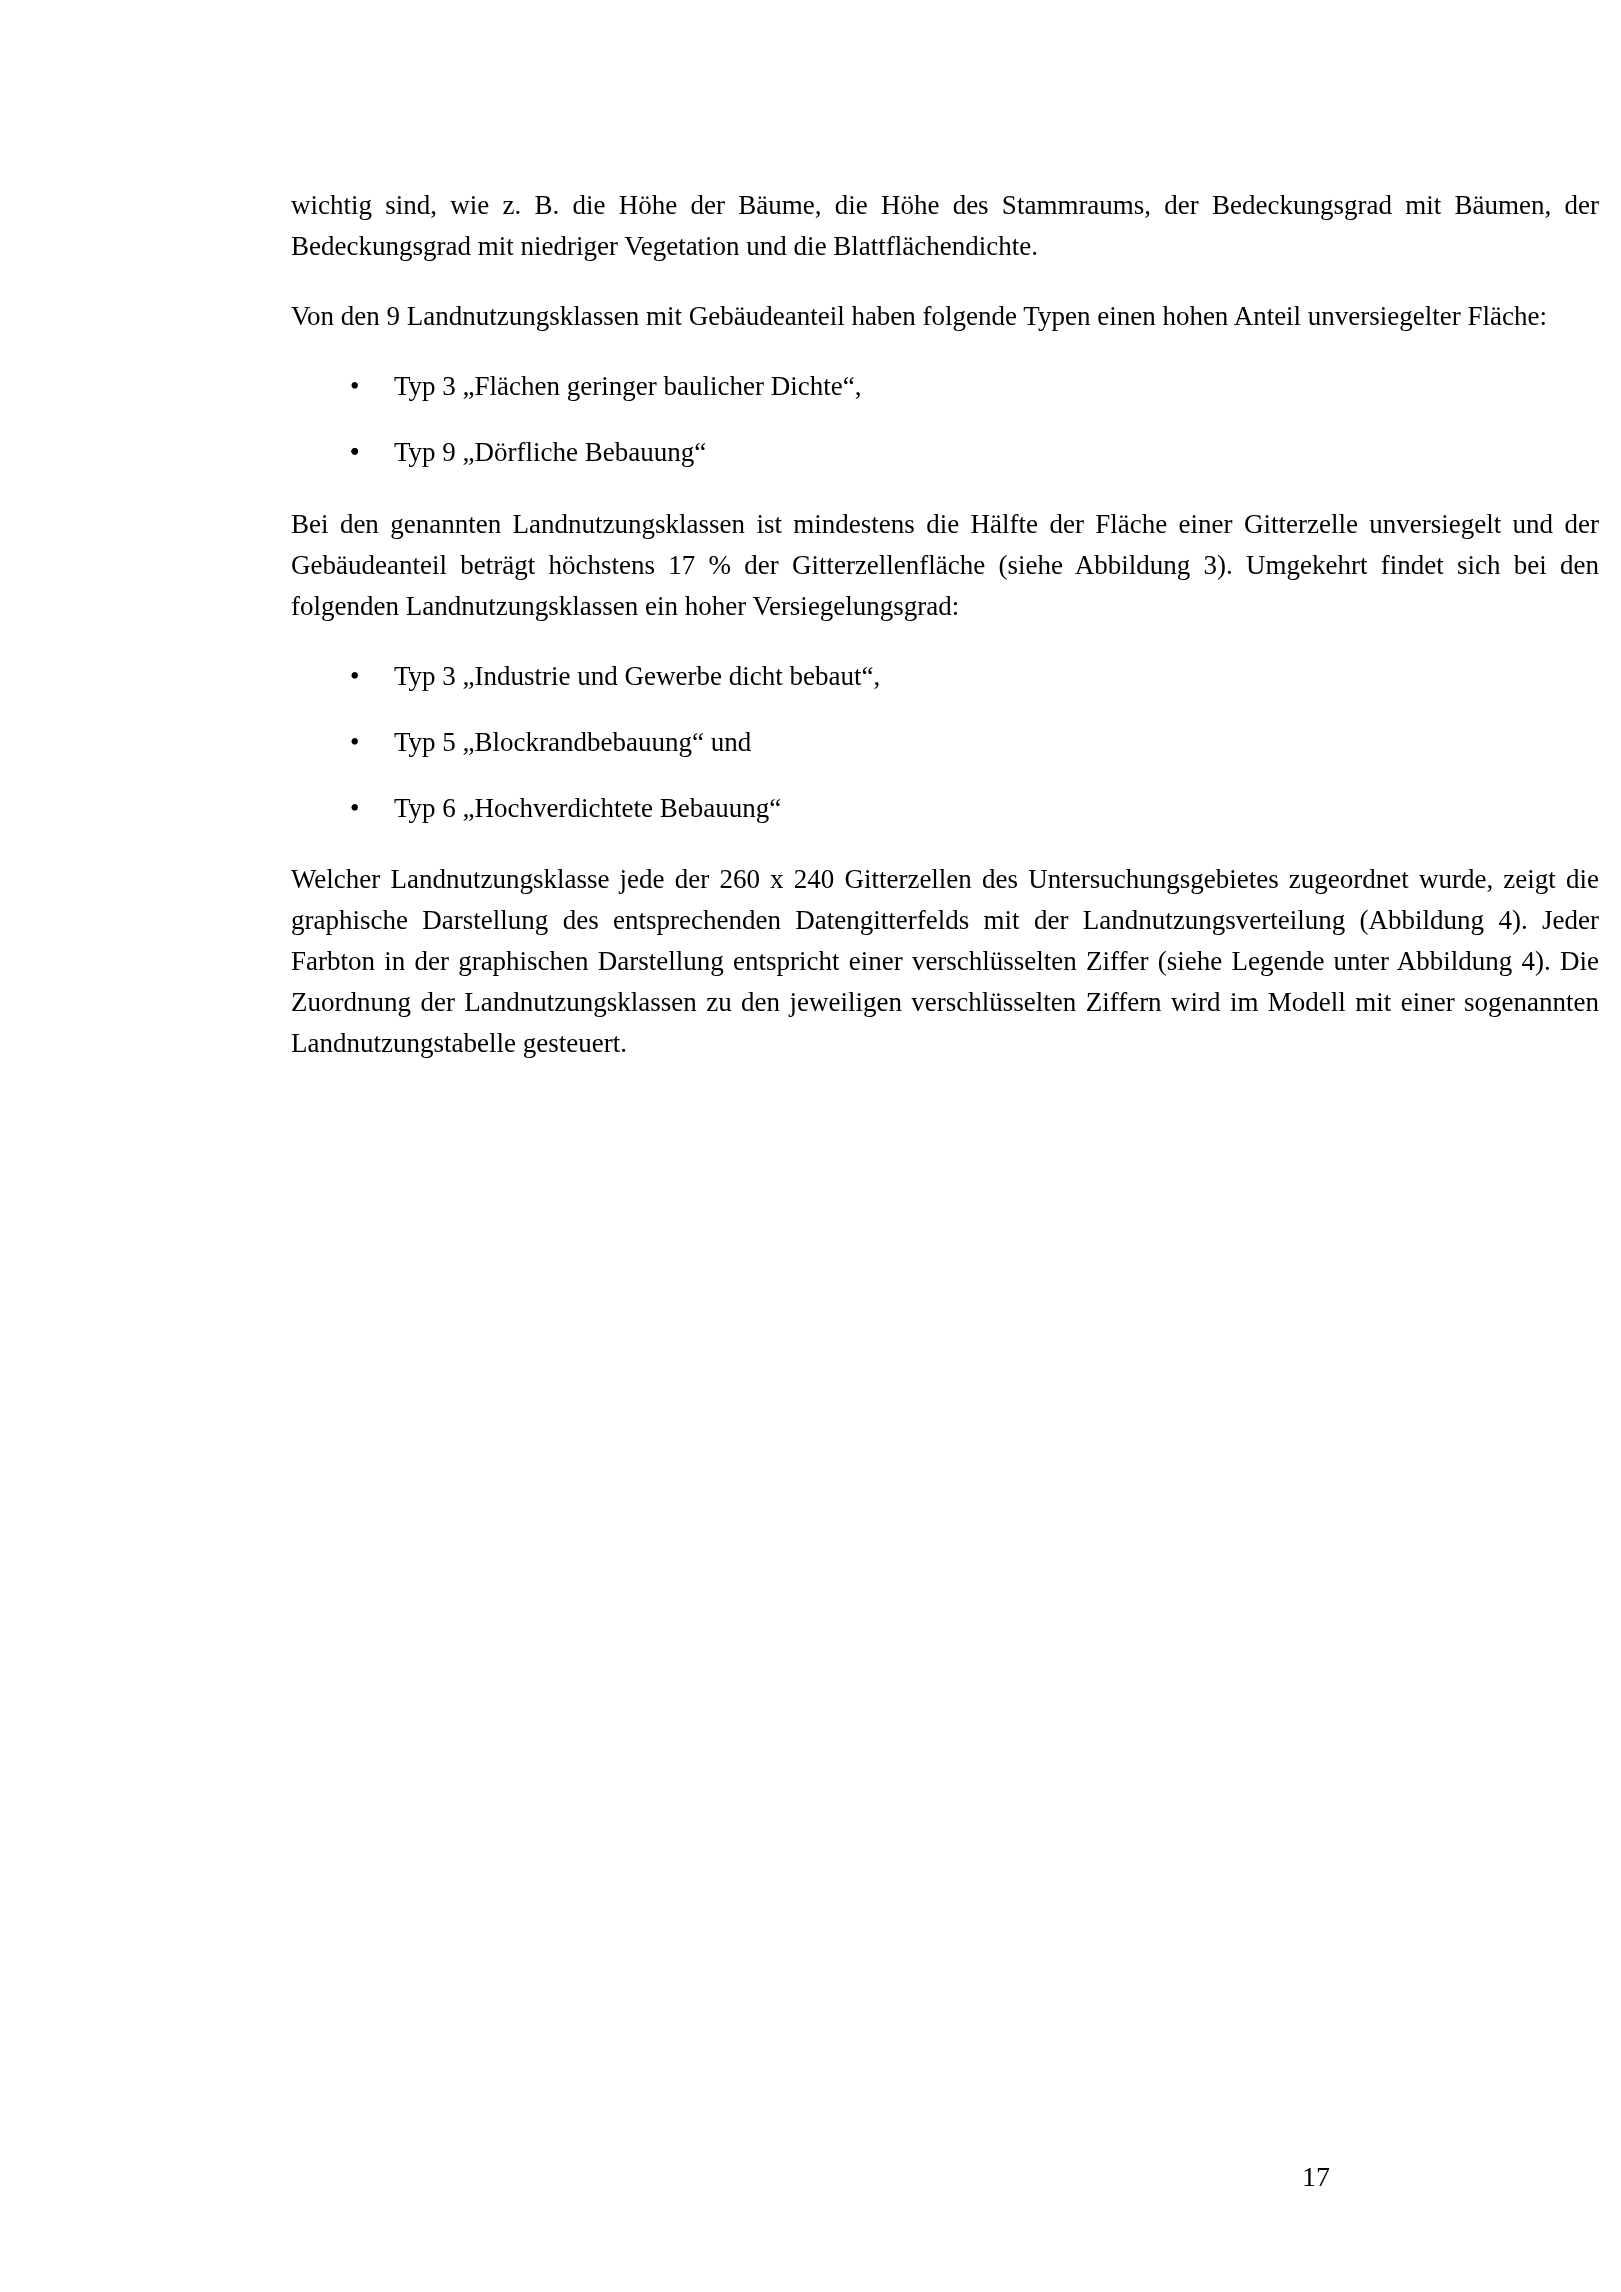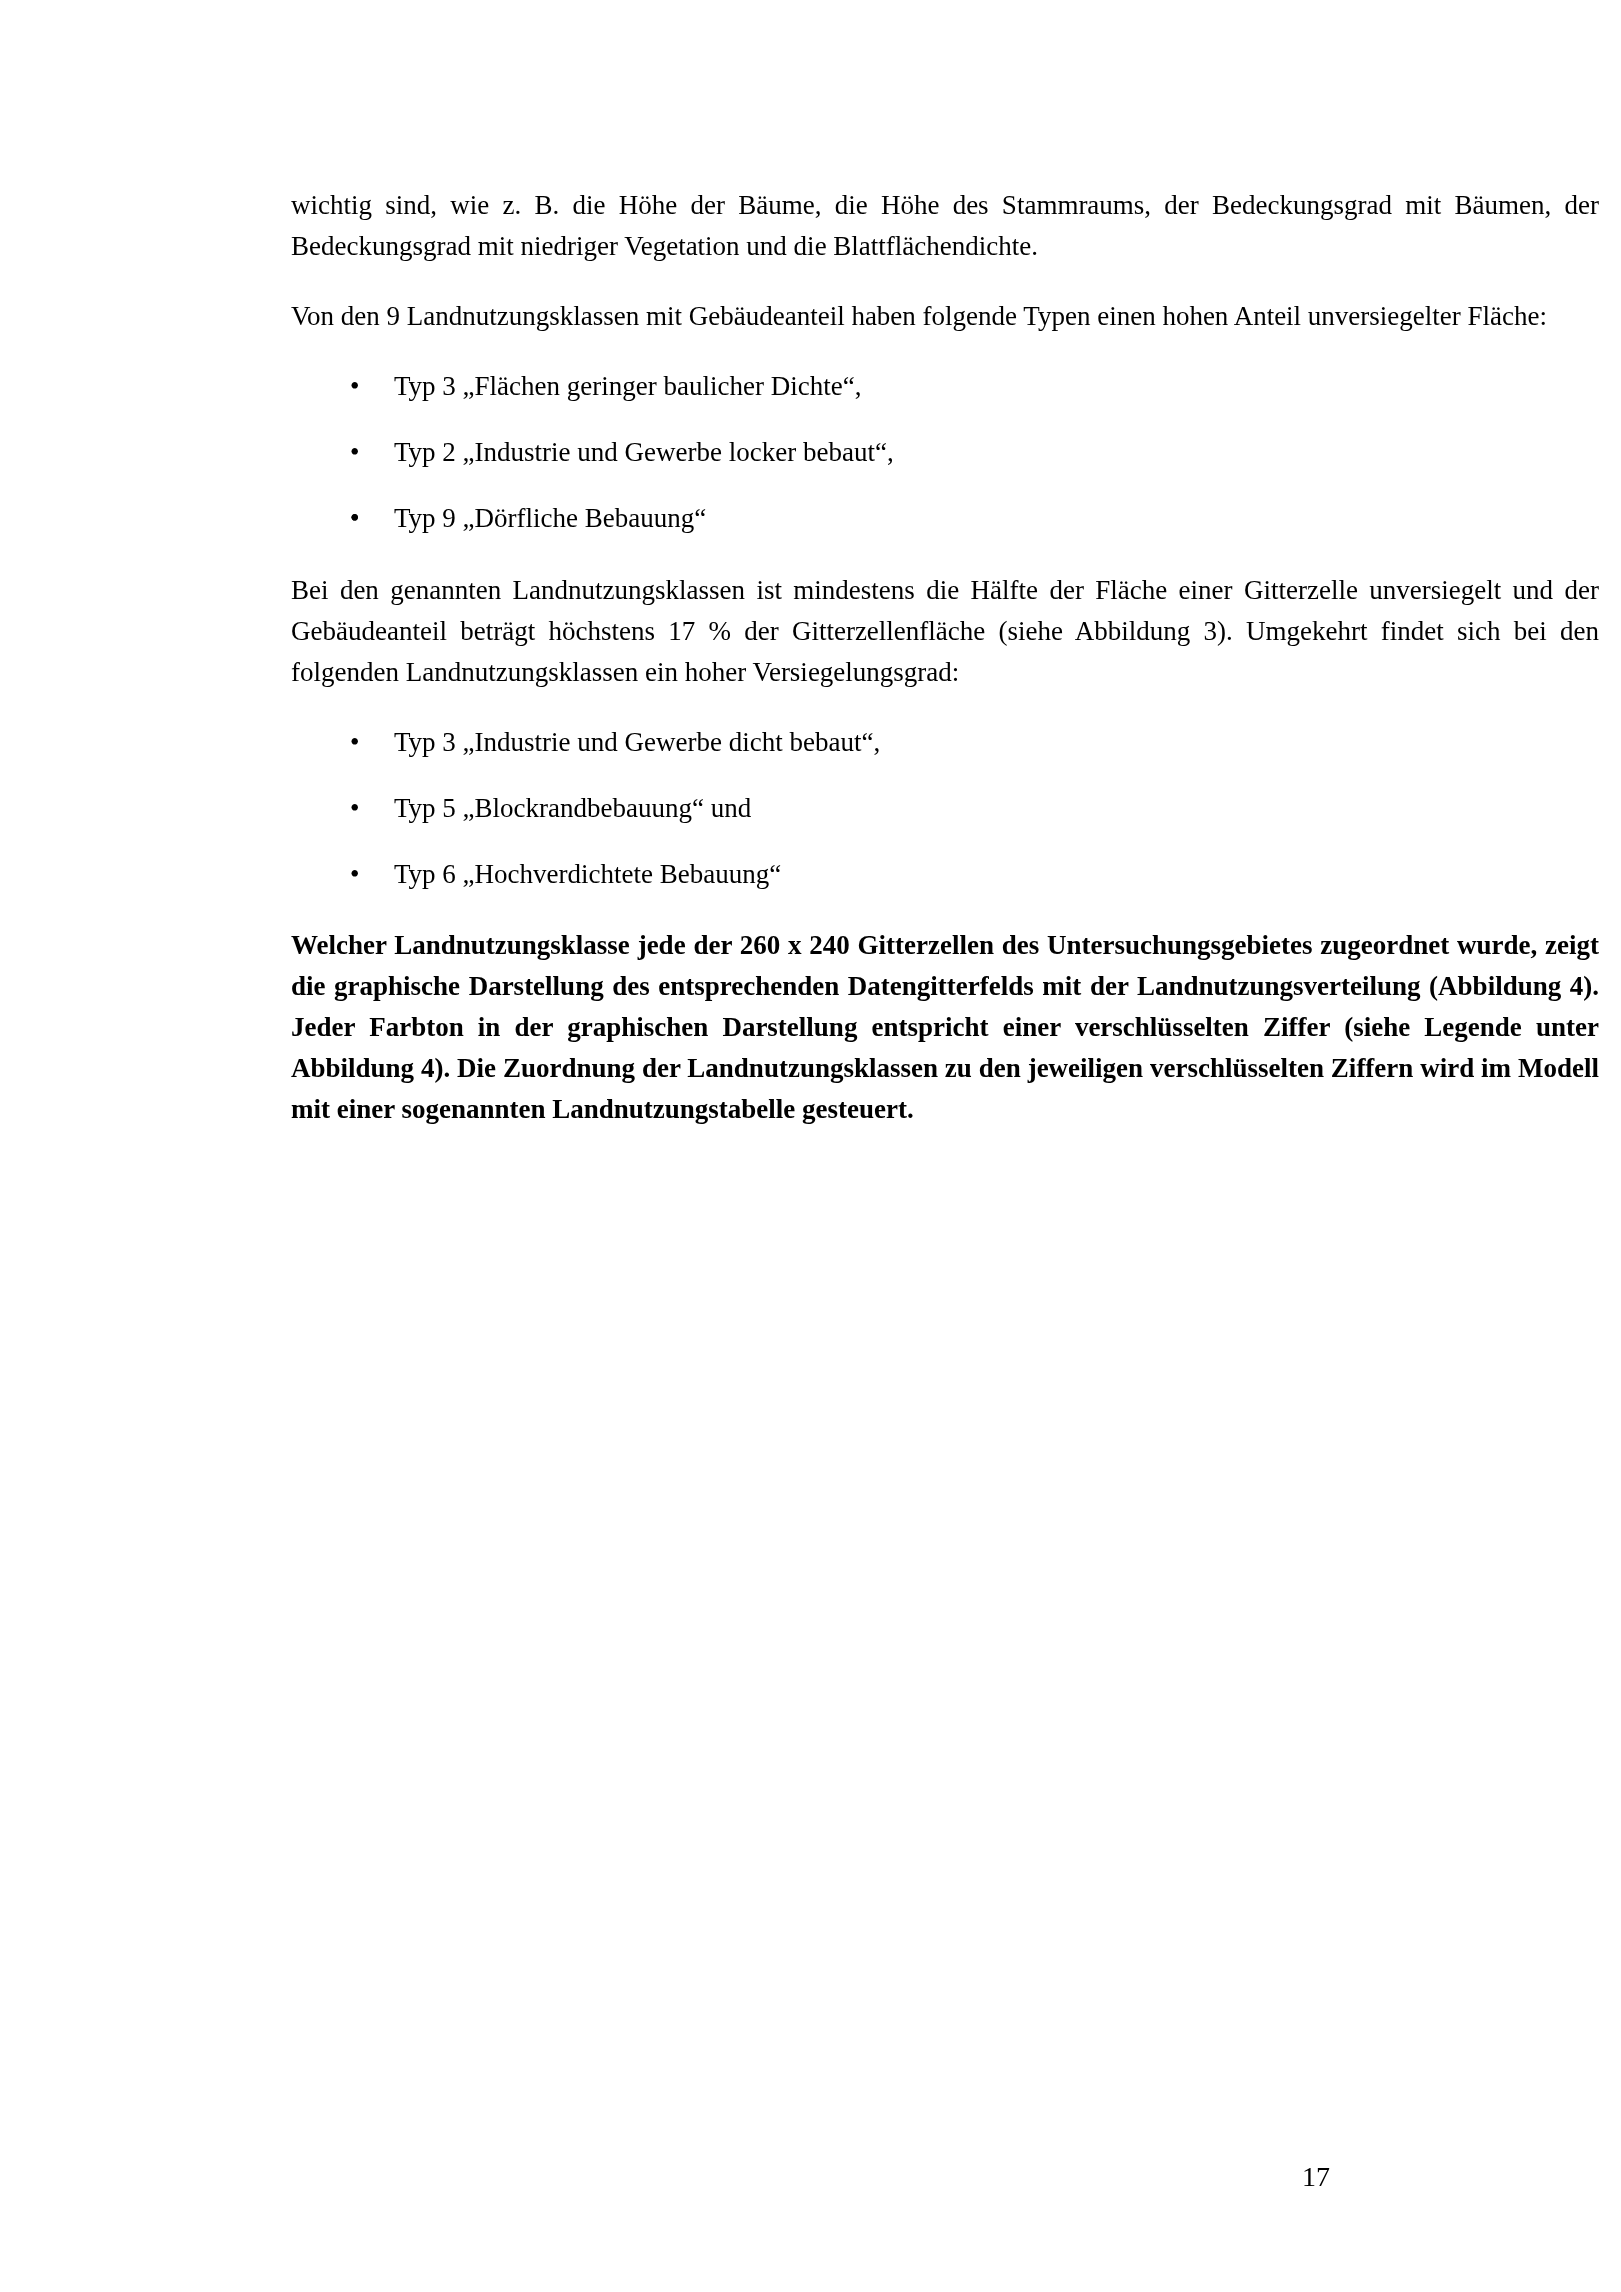--- a/index.html
+++ b/index.html
@@ -26,21 +26,20 @@
   p.para {
     margin: 0 0 29px 0;
     font-size: 27px;
     line-height: 1.52;
     text-align: justify;
     text-justify: inter-word;
     hyphens: manual;
   }
   p.para:last-child {
     margin-bottom: 0;
-    font-weight: bold;
   }
   ul.bullets {
     list-style: none;
     margin: 0 0 27.4px 0;
     padding: 0;
   }
   ul.bullets li {
     position: relative;
     font-size: 27px;
     line-height: 1.5;
@@ -80,21 +79,20 @@
     <p class="para">Von den 9 Landnutzungsklassen mit Gebäudeanteil haben folgende Typen einen hohen Anteil unversiegelter Fläche:</p>
 
     <div class="list-block">
       <ul class="bullets">
         <li>
           <span class="bullet-dot">•</span>
           <span>Typ 3 „Flächen geringer baulicher Dichte“,</span>
         </li>
         <li>
           <span class="bullet-dot">•</span>
-          <span>Typ 2 „Industrie und Gewerbe locker bebaut“,</span>
         </li>
         <li>
           <span class="bullet-dot">•</span>
         </li>
         <li>
           <span class="bullet-dot">•</span>
           <span>Typ 9 „Dörfliche Bebauung“</span>
         </li>
       </ul>
     </div>

